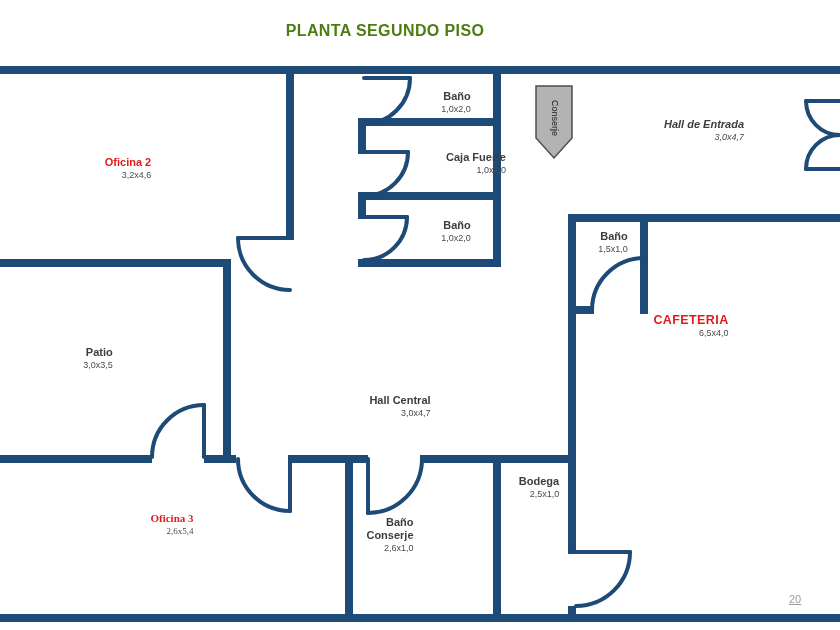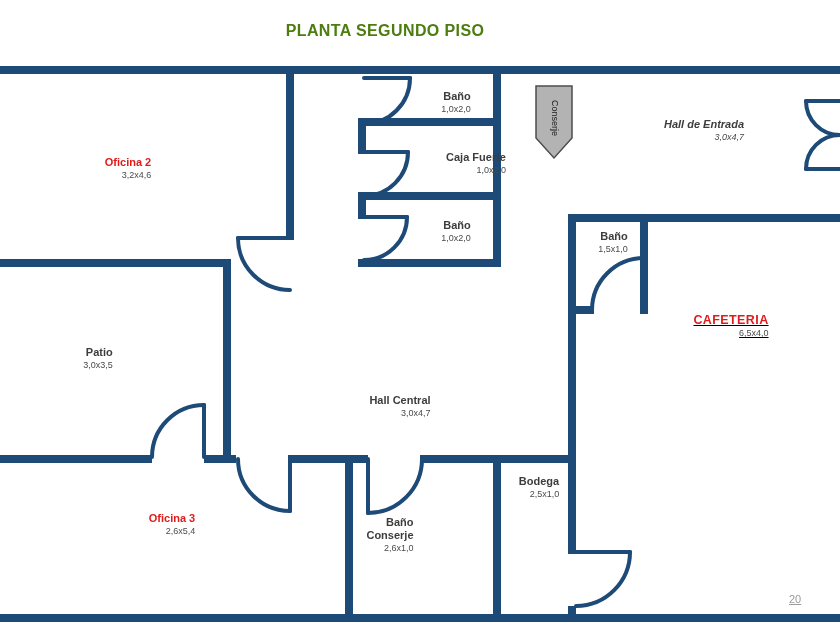--- a/index.html
+++ b/index.html
@@ -134,36 +134,36 @@
   <div class="room" style="left:704px; top:118px;font-style:italic;">
     <div class="rname">Hall de Entrada</div>
     <div class="rdims">3,0x4,7</div>
   </div>
 
   <div class="room" style="left:613px; top:230px;">
     <div class="rname">Baño</div>
     <div class="rdims">1,5x1,0</div>
   </div>
 
-  <div class="room" style="left:731px; top:314px;text-decoration:underline;">
+  <div class="room" style="left:691px; top:314px;">
     <div class="rname red big">CAFETERIA</div>
     <div class="rdims">6,5x4,0</div>
   </div>
 
   <div class="room" style="left:98px; top:346px;">
     <div class="rname">Patio</div>
     <div class="rdims">3,0x3,5</div>
   </div>
 
   <div class="room" style="left:400px; top:346px;margin-top:48px;">
     <div class="rname">Hall Central</div>
     <div class="rdims">3,0x4,7</div>
   </div>
 
-  <div class="room" style="left:172px; top:512px;">
+  <div class="room" style="left:172px; top:512px;font-family:Liberation Serif, serif;">
     <div class="rname red">Oficina 3</div>
     <div class="rdims">2,6x5,4</div>
   </div>
 
   <div class="room" style="left:390px; top:516px;">
     <div class="rname">Baño</div>
     <div class="rname">Conserje</div>
     <div class="rdims">2,6x1,0</div>
   </div>
 

